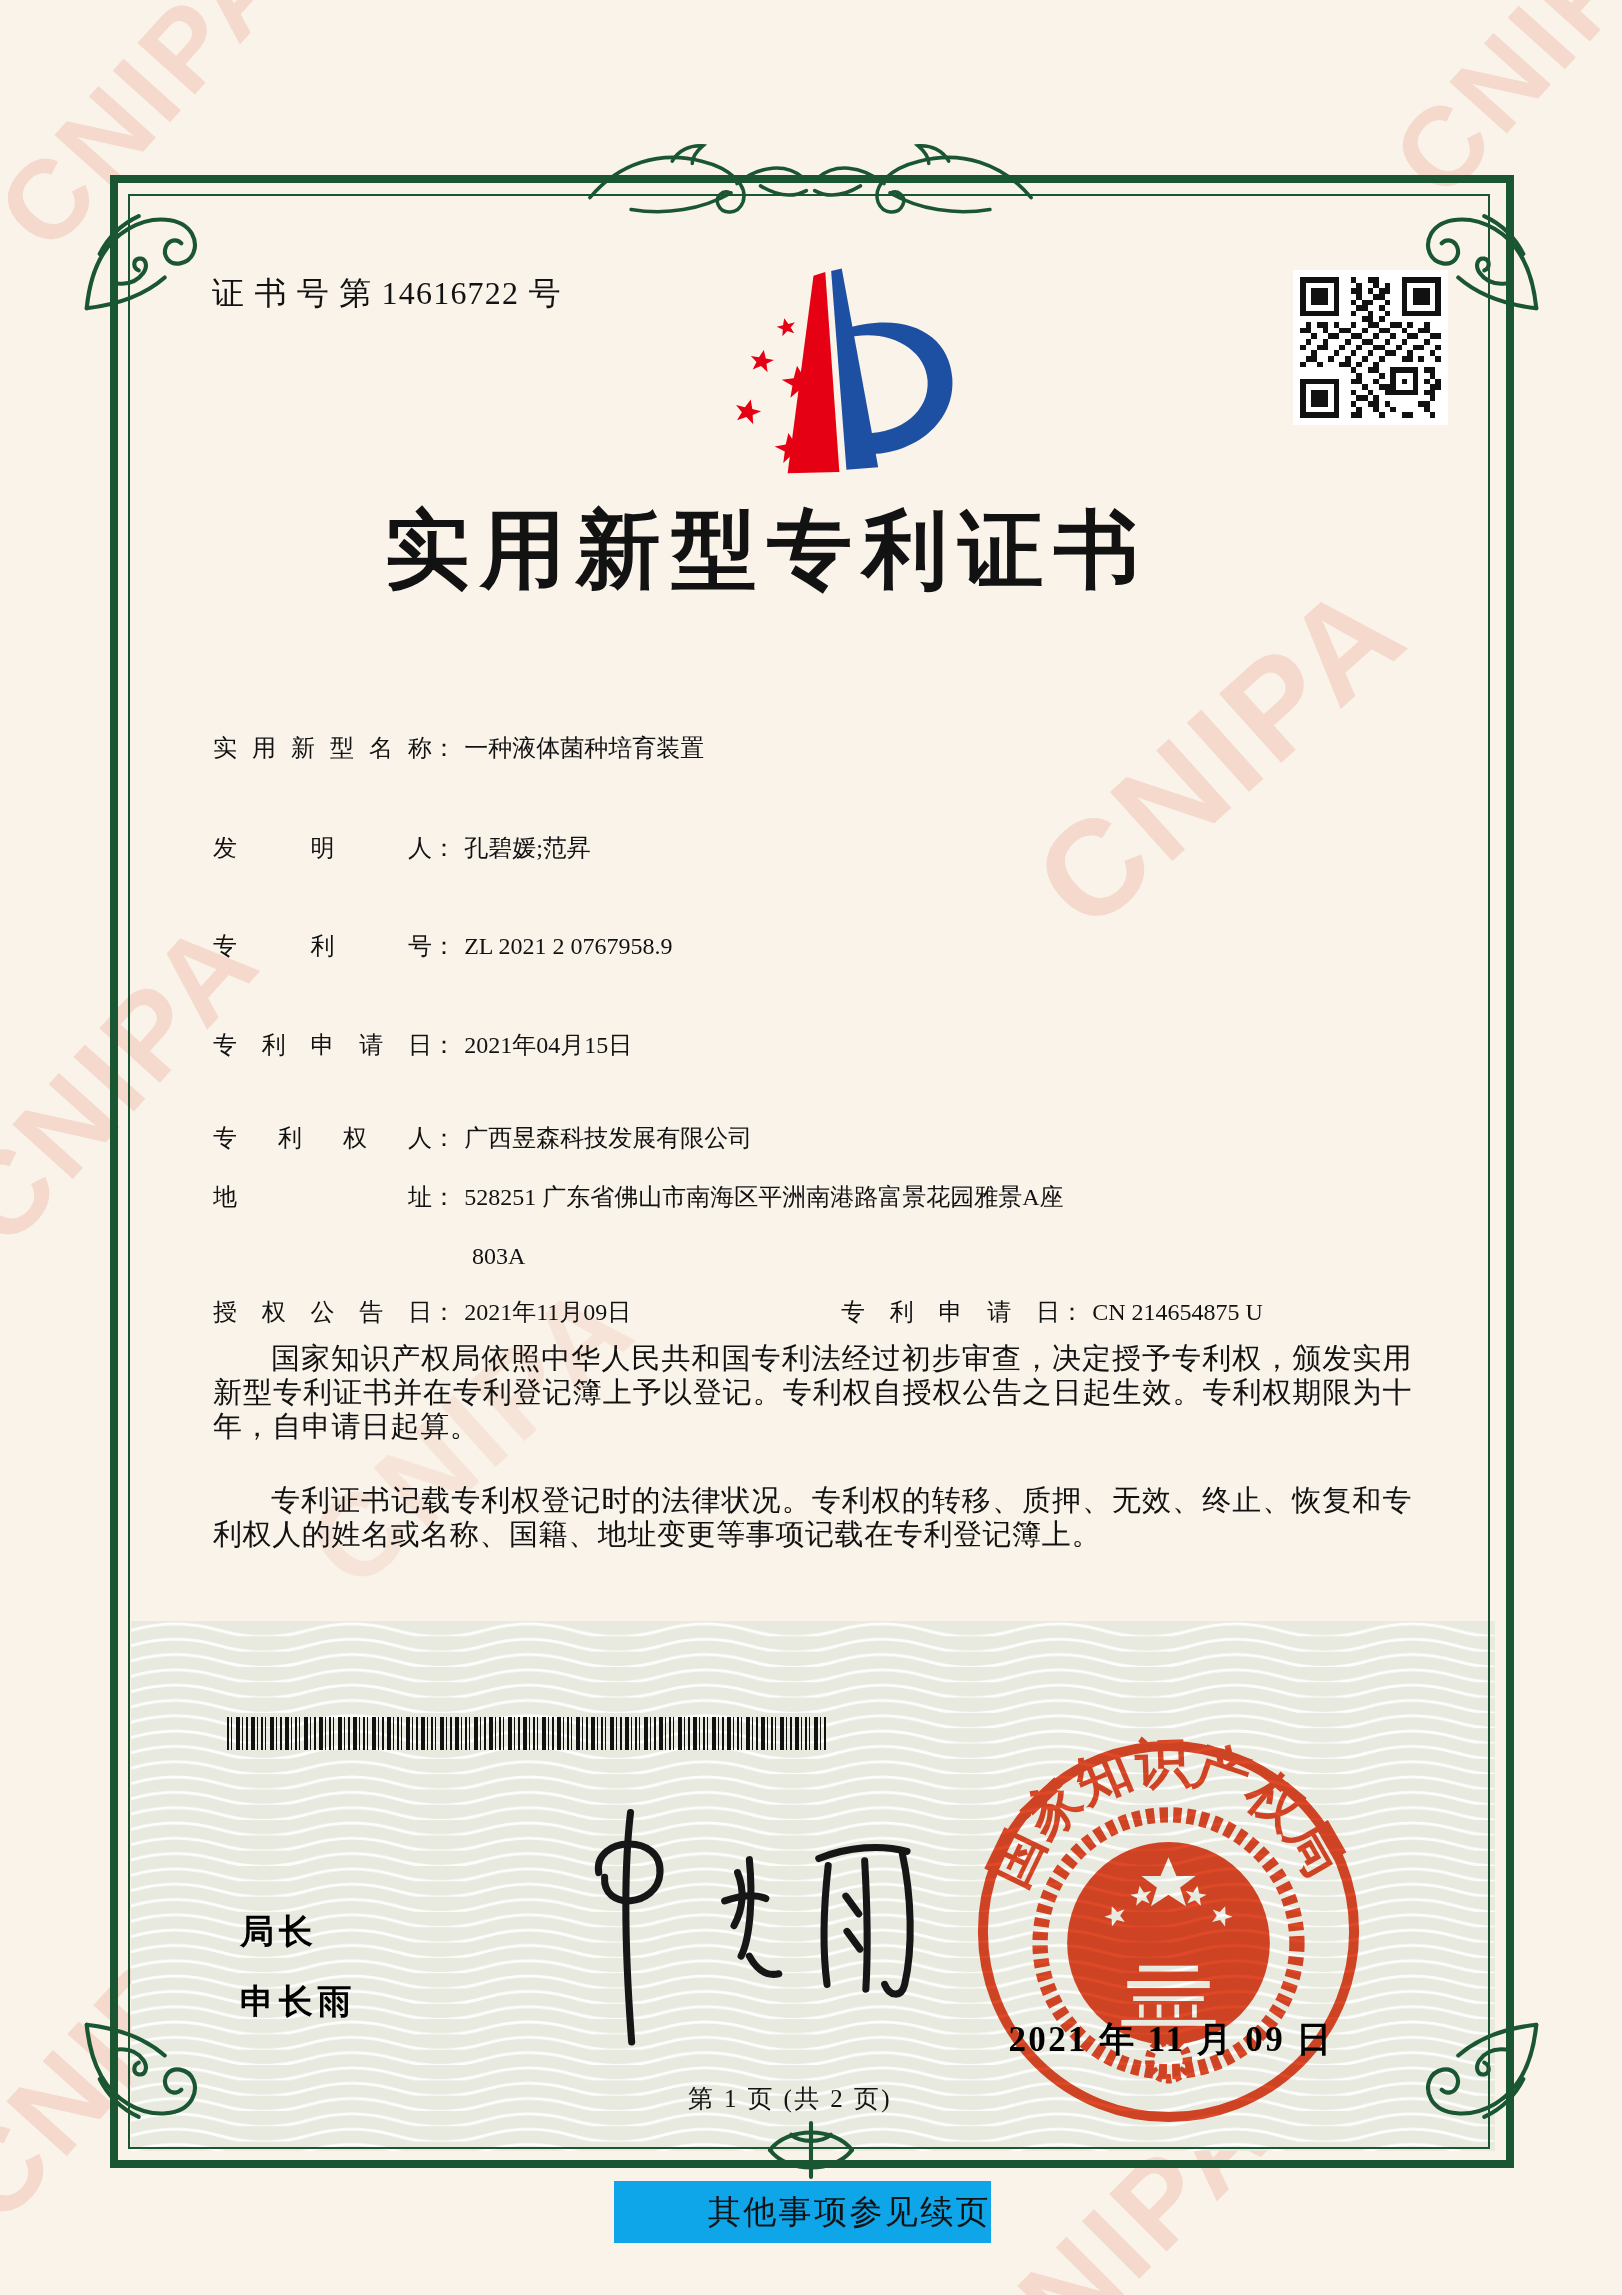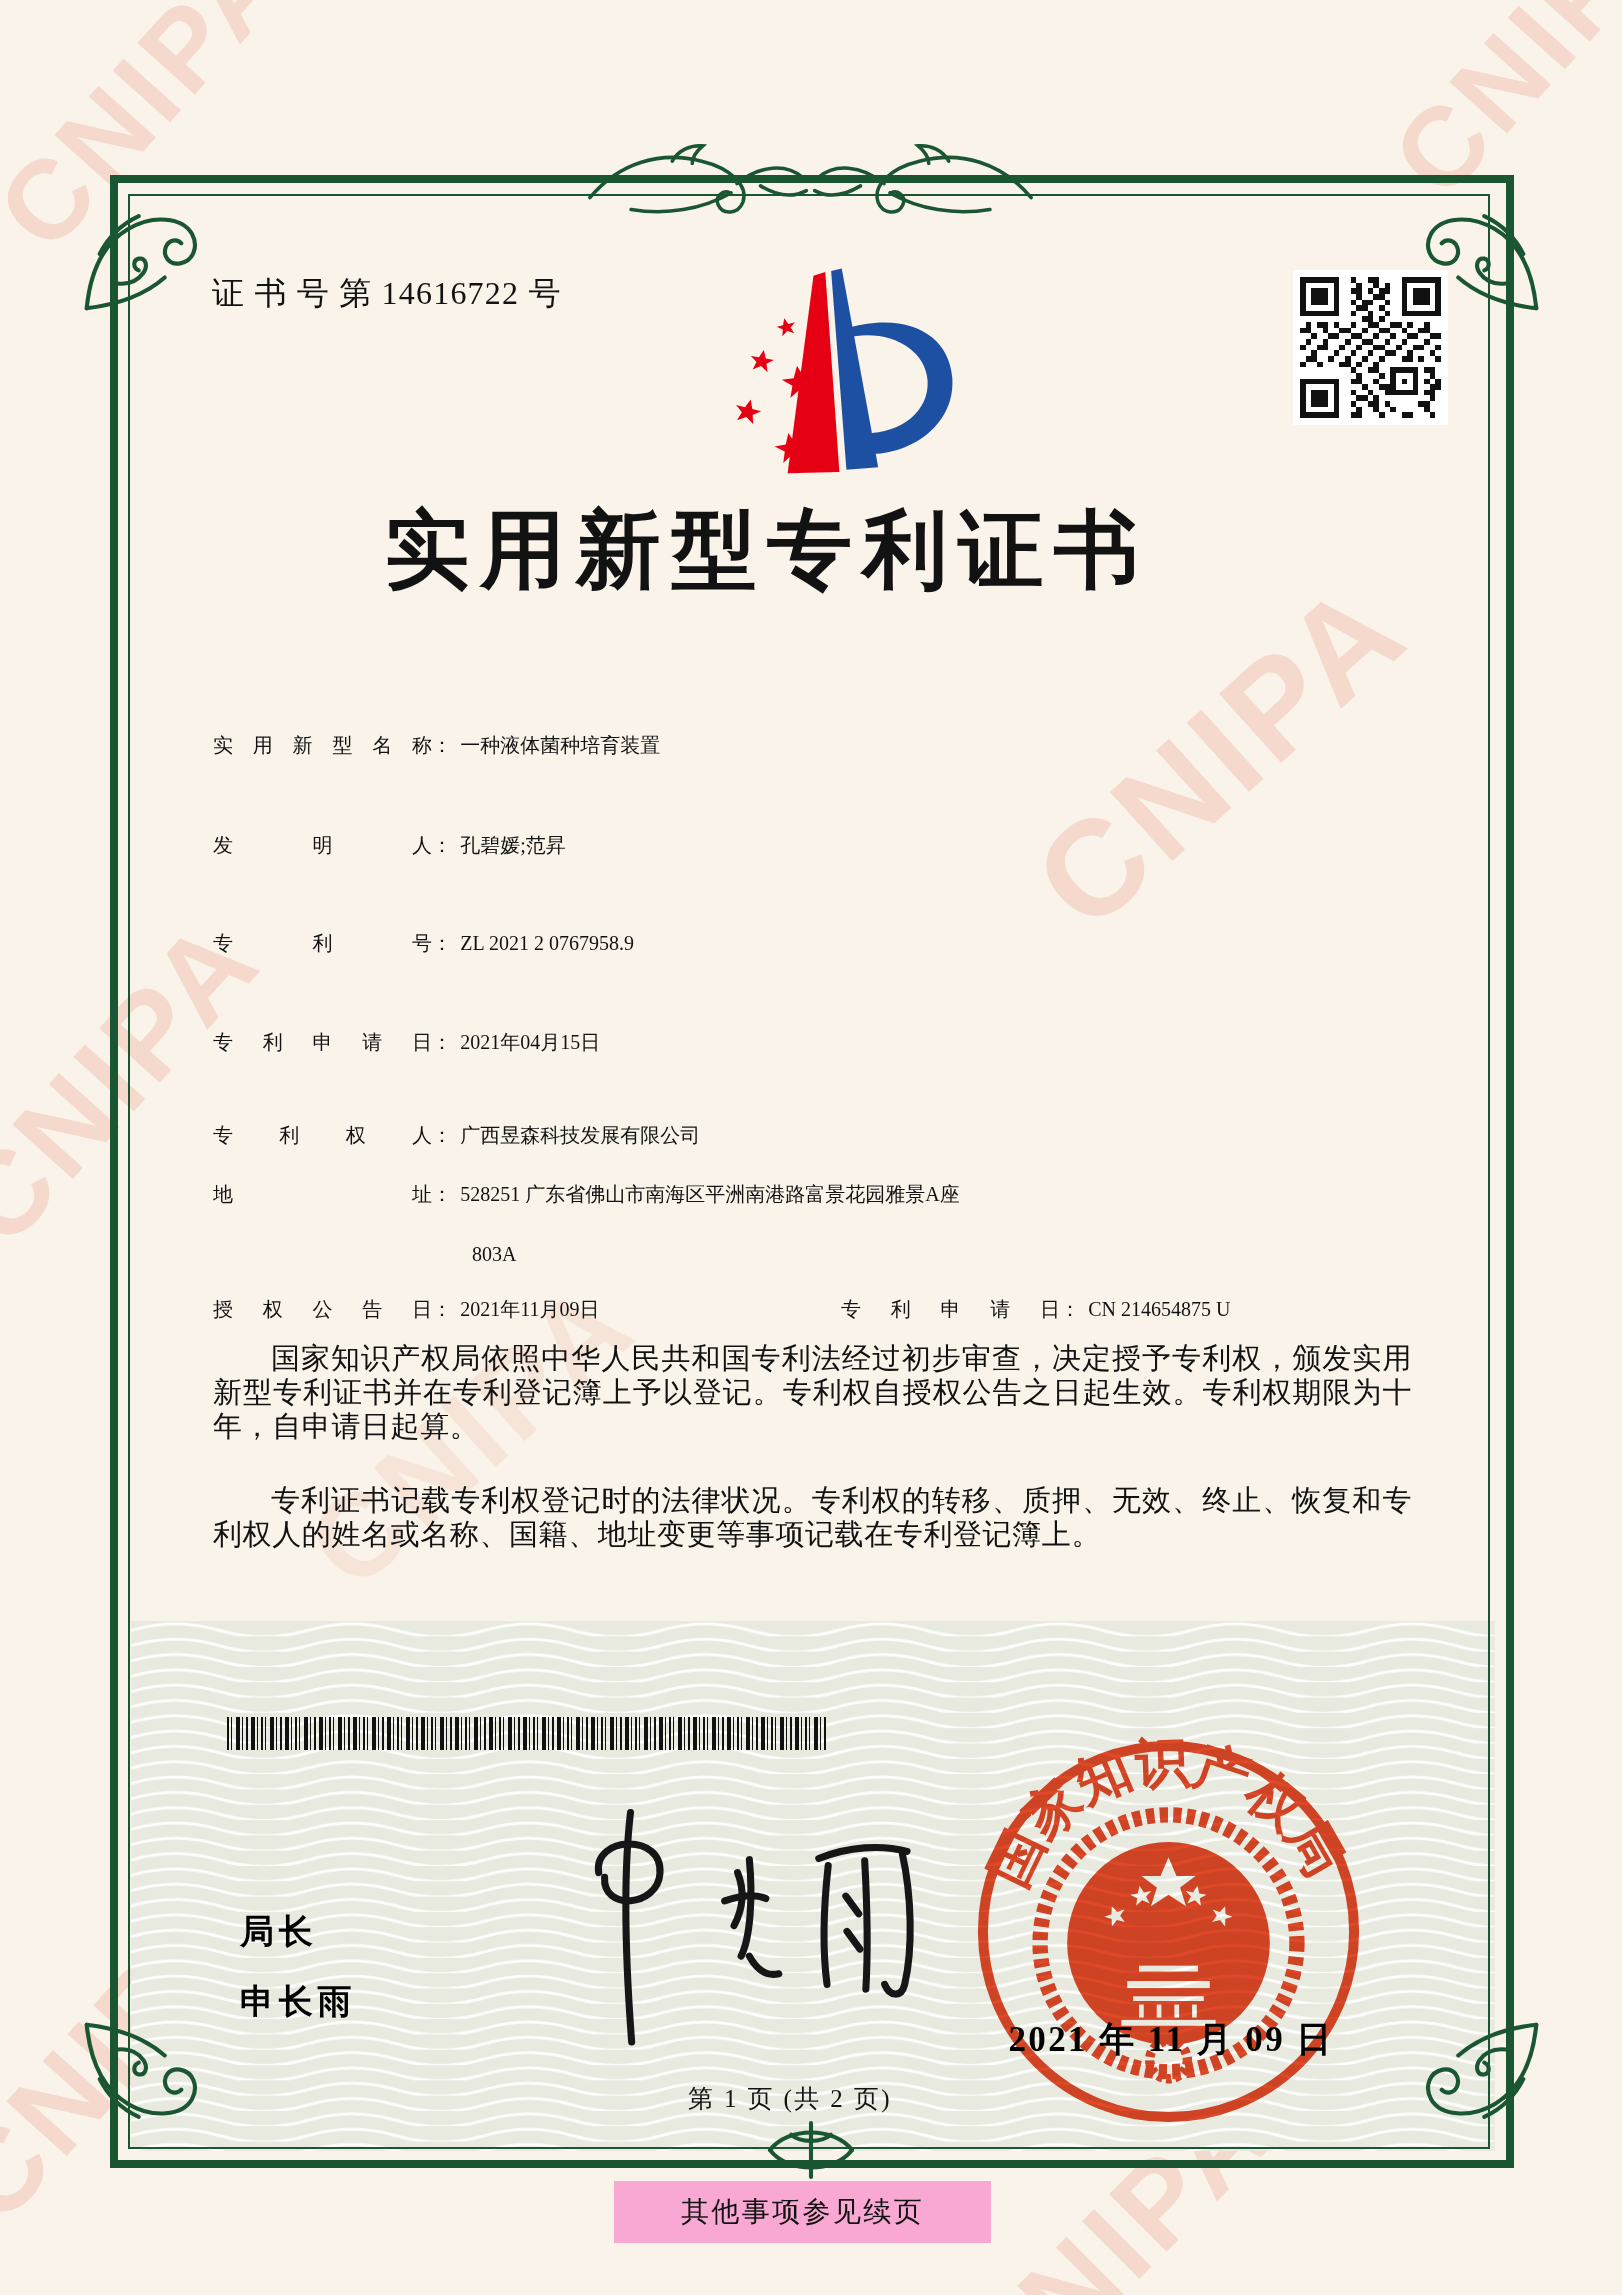--- a/index.html
+++ b/index.html
@@ -16,41 +16,41 @@
     font-weight:bold;color:rgba(232,162,140,.32);letter-spacing:5.9px;
   }
   
   .frame-outer{left:110px;top:175px;width:1404px;height:1993px;
     border:8.8px solid #1a5632;box-sizing:border-box;z-index:2}
   .frame-inner{left:128px;top:194px;width:1362px;height:1955px;
     border:2.4px solid #1a5632;box-sizing:border-box;z-index:2}
   .cert-no{left:212px;top:272px;font-size:32px;letter-spacing:1.2px;z-index:3}
   .title{left:0;width:1534px;top:493px;text-align:center;font-size:85px;
     font-weight:bold;letter-spacing:10.6px;z-index:3}
-  .row{position:absolute;font-size:20px;z-index:3;white-space:nowrap}
+  .row{position:absolute;font-size:24px;z-index:3;white-space:nowrap}
   .lab{display:inline-block;width:219px;text-align:justify;text-align-last:justify}
   .colon{display:inline-block}
   .val{margin-left:8.2px}
   .para{position:absolute;left:213px;width:1199px;font-size:29px;line-height:34px;
     text-align:justify;text-indent:2em;letter-spacing:0.6px;z-index:3}
   .waveband{left:131px;top:1621px;z-index:2}
   .barcode{left:227px;top:1717px;width:602px;height:33px;z-index:3;
     background:repeating-linear-gradient(90deg,
       #111 0 2.4px,transparent 2.4px 4.1px,#111 4.1px 5.3px,transparent 5.3px 9.4px,
       #111 9.4px 13px,transparent 13px 14.7px,#111 14.7px 16px,transparent 16px 19px,
       #111 19px 20.6px,transparent 20.6px 24px,#111 24px 28px,transparent 28px 30px,
       #111 30px 31px,transparent 31px 34px)}
   .director{left:240px;z-index:3;font-family:"Liberation Sans","DejaVu Sans",sans-serif;
     font-weight:700;font-size:34px;letter-spacing:4.7px;color:#000000}
   .sealdate{left:965px;top:2016px;width:412px;text-align:center;font-size:35px;
     font-weight:600;letter-spacing:2.4px;z-index:4;color:#000000}
   .pageinfo{left:539px;top:2082px;width:353px;text-align:right;font-size:25px;
     letter-spacing:2.4px;z-index:3}
-  .note{left:614px;top:2181px;width:377px;height:62px;background:#f9a8d4;
-    text-align:center;line-height:62px;font-size:28px;letter-spacing:2.4px;z-index:3}
+  .note{left:614px;top:2181px;width:377px;height:62px;background:#0ea5e9;
+    text-align:right;line-height:62px;font-size:33px;letter-spacing:2.4px;z-index:3}
   .qrbox{left:1293px;top:270px;width:155px;height:155px;background:#fff;z-index:3}
   .ornament{z-index:2}
   svg{display:block}
 </style>
 </head>
 <body>
 
 <svg width="0" height="0" style="position:absolute">
   <defs>
     <path id="st5" d="M0 -10 L2.94 -3.09 10 -3.09 4.28 1.18 6.47 8.09 0 3.82 -6.47 8.09 -4.28 1.18 -10 -3.09 -2.94 -3.09 Z"></path>

